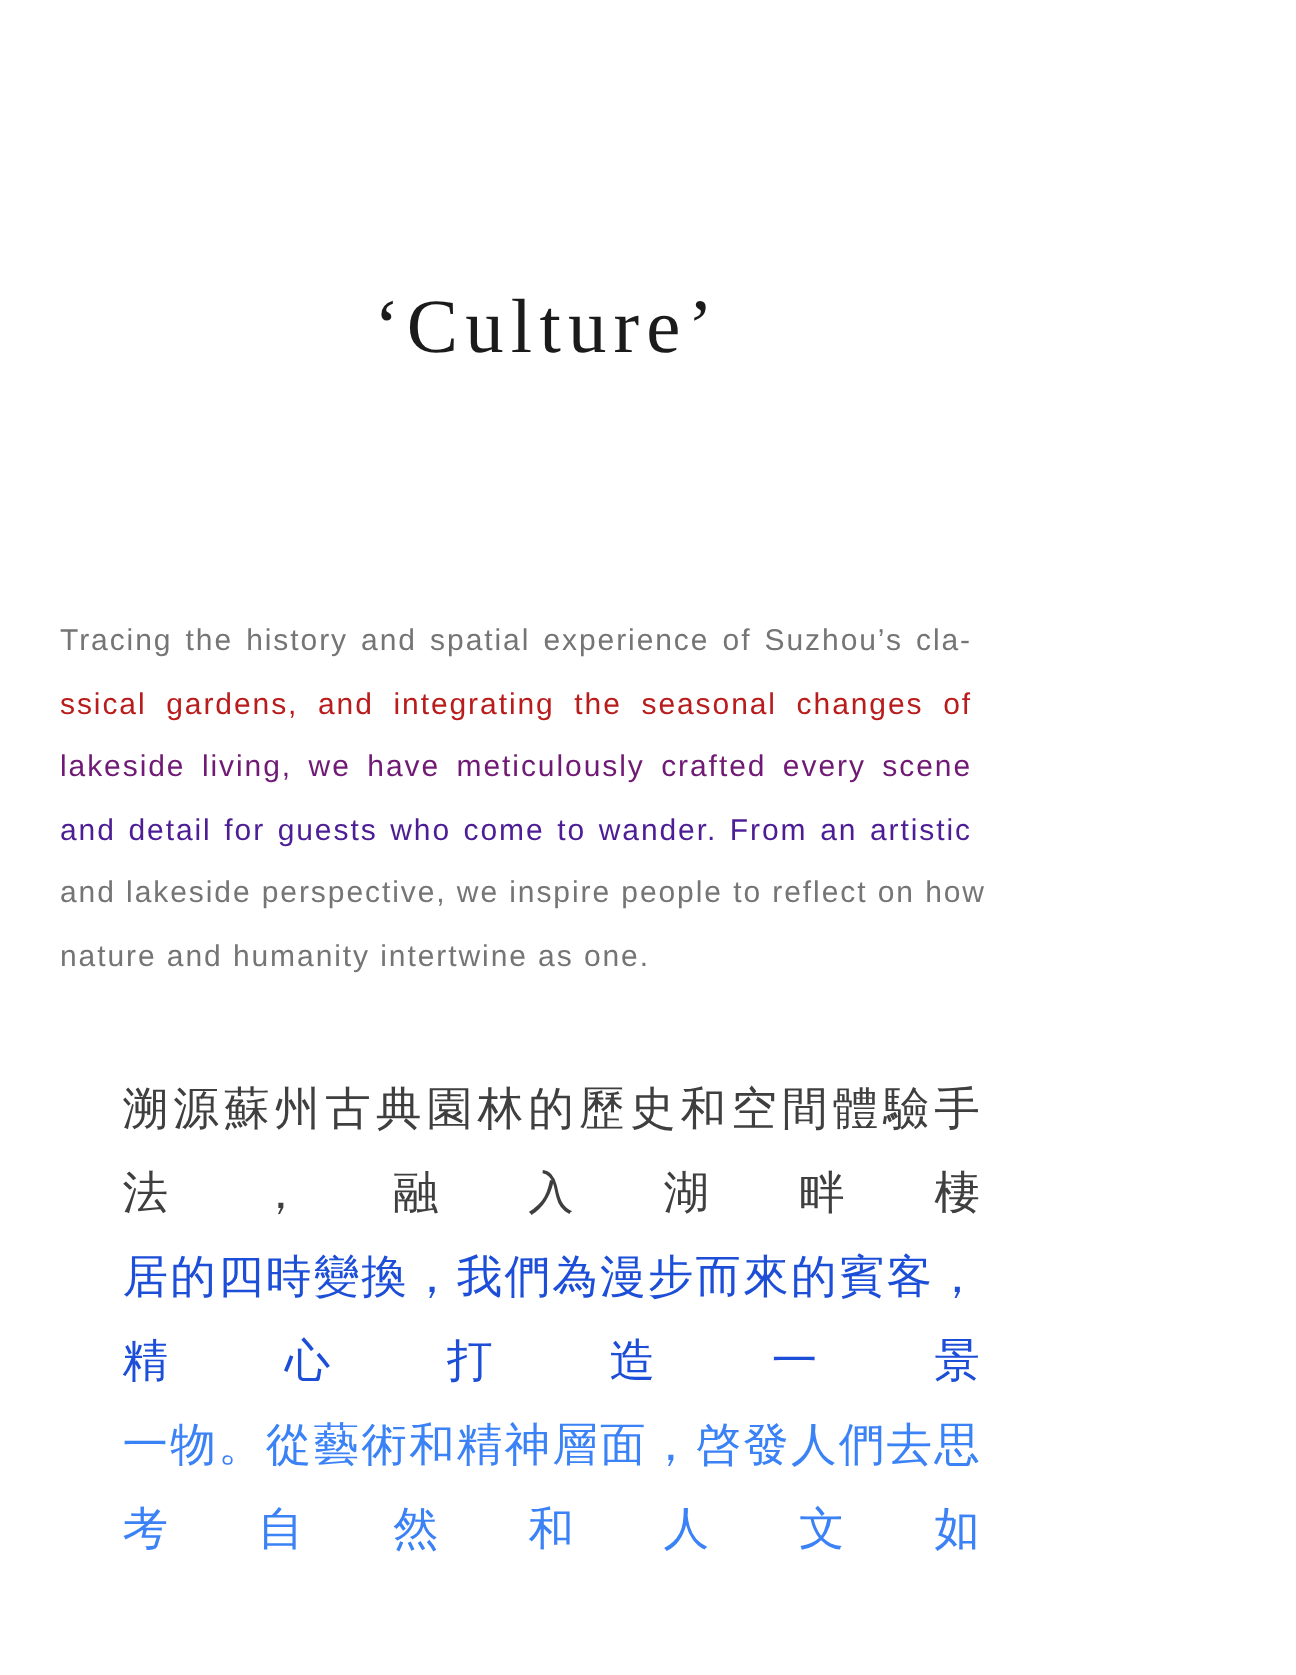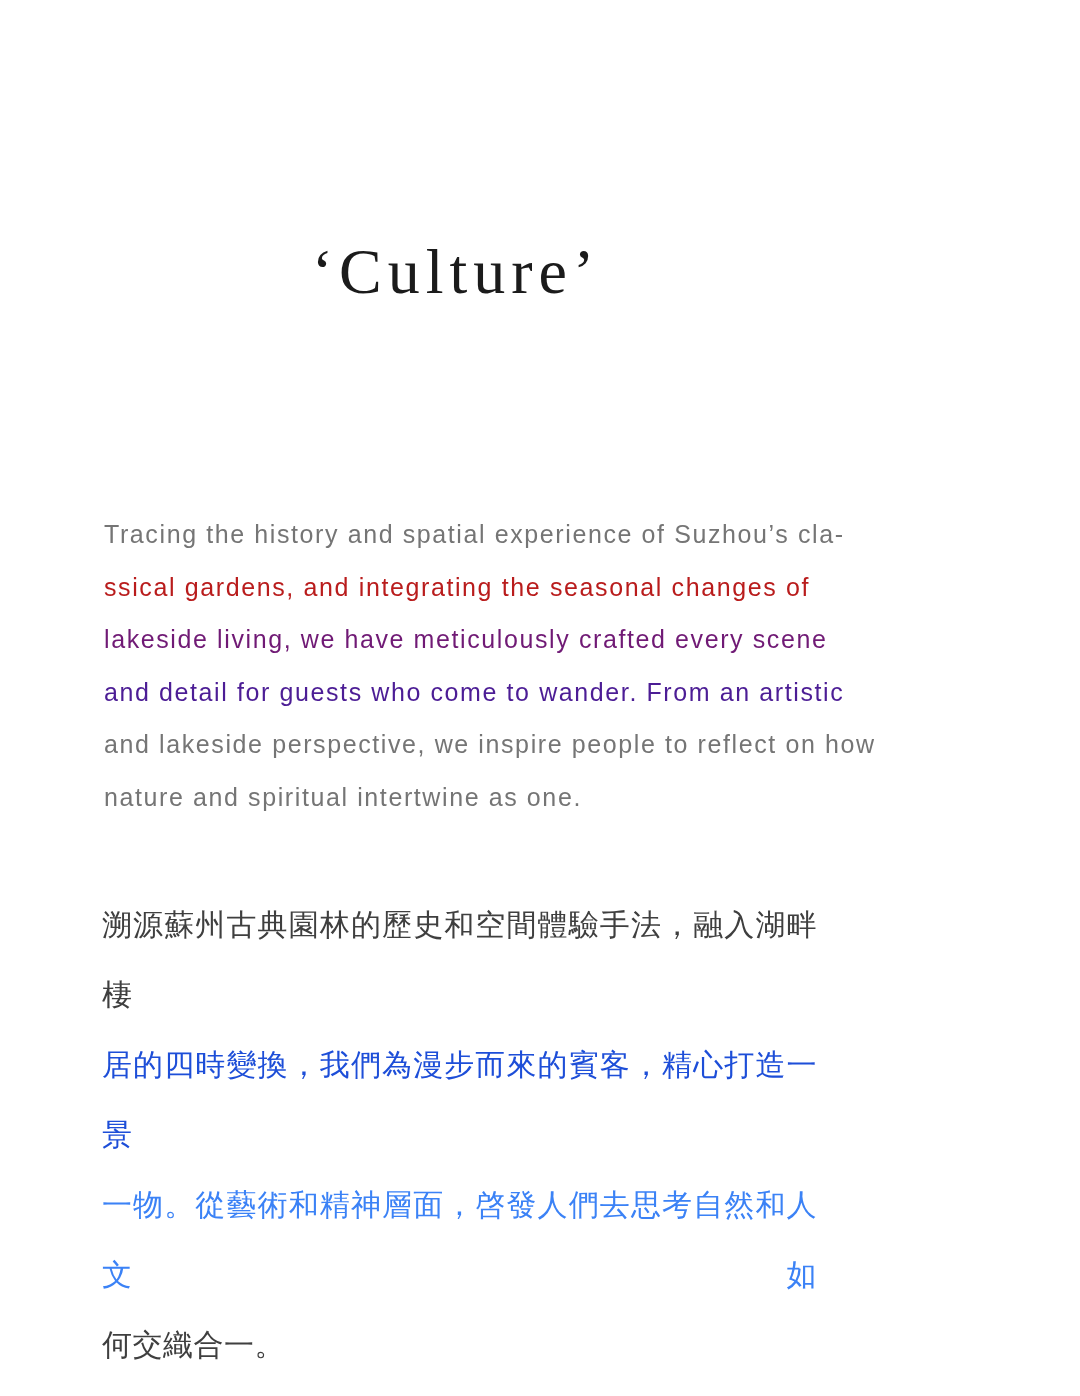--- a/index.html
+++ b/index.html
@@ -24,40 +24,40 @@
     padding-top: 240px;
     text-align: center;
     font-family: "Liberation Serif", serif;
     font-weight: 400;
     font-size: 64px;
     line-height: 64px;
     letter-spacing: 6px;
     color: #1b1b1b;
   }
   .en-paragraph {
-    margin: 204px 102px 0 104px;
+    margin: 204px 102px 0 50px;
   }
   .en-paragraph .line {
     font-size: 25px;
     line-height: 52.6px;
     letter-spacing: 1.6px;
     color: #757575;
     text-align: justify;
     text-align-last: justify;
     white-space: nowrap;
   }
   .en-paragraph .line.last {
     text-align: left;
     text-align-last: left;
   }
   .zh-paragraph {
     margin: 66px 95px 0 102px;
   }
   .zh-paragraph .line {
-    font-size: 30px;
+    font-size: 38px;
     line-height: 70px;
     letter-spacing: 0.5px;
     color: #3f3f3f;
     text-align: justify;
     text-align-last: justify;
   }
   .zh-paragraph .line.last {
     text-align: left;
     text-align-last: left;
   }
@@ -68,23 +68,22 @@
 <div class="page">
 
   <h1 class="title" style="color: rgb(27, 27, 27);">‘Culture’</h1>
 
   <div class="en-paragraph">
     <div class="line" style="color: rgb(117, 117, 117);">Tracing the history and spatial experience of Suzhou’s cla-</div>
     <div class="line" style="color: #b91c1c;">ssical gardens, and integrating the seasonal changes of</div>
     <div class="line" style="color: #701a75;">lakeside living, we have meticulously crafted every scene</div>
     <div class="line" style="color: #4c1d95;">and detail for guests who come to wander. From an artistic</div>
     <div class="line" style="color: rgb(117, 117, 117);">and lakeside perspective, we inspire people to reflect on how</div>
-    <div class="line last" style="color: rgb(117, 117, 117);">nature and spiritual intertwine as one.</div>
+    <div class="line last" style="color: rgb(117, 117, 117);">nature and humanity intertwine as one.</div>
   </div>
 
   <div class="zh-paragraph">
     <div class="line" style="color: rgb(63, 63, 63);">溯源蘇州古典園林的歷史和空間體驗手法，融入湖畔棲</div>
     <div class="line" style="color: #1d4ed8;">居的四時變換，我們為漫步而來的賓客，精心打造一景</div>
     <div class="line" style="color: #3b82f6;">一物。從藝術和精神層面，啓發人們去思考自然和人文如</div>
-    <div class="line last" style="color: rgb(63, 63, 63);">何交織合一。</div>
   </div>
 
 </div>
 
 </body></html>

